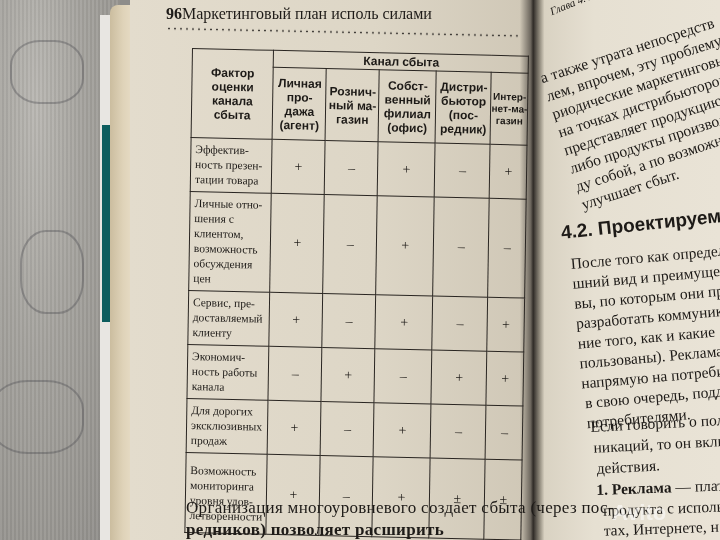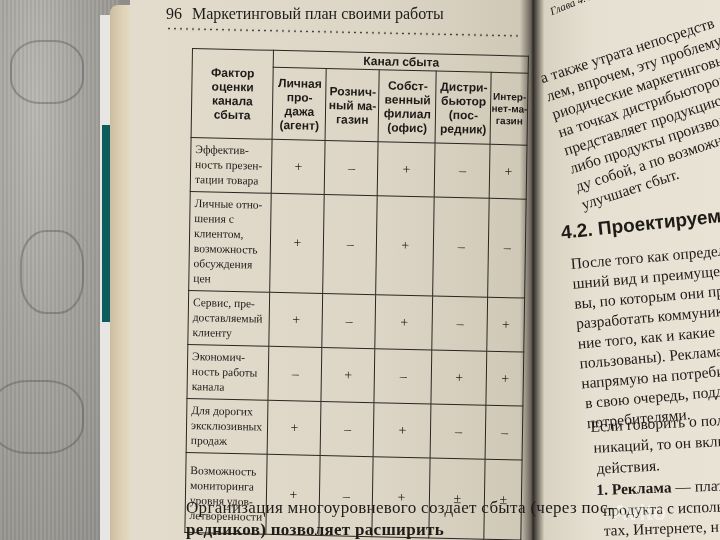--- a/index.html
+++ b/index.html
@@ -10,21 +10,21 @@
       radial-gradient(ellipse at 30% 20%, #b9b7b2 0%, #a4a29d 40%, #8d8b87 100%);}
   .carpet .stroke{position:absolute;border:2px solid rgba(70,70,75,0.35);border-radius:40%;}
   .cover-edge{position:absolute;left:100px;top:15px;width:12px;height:525px;background:#e8e6e2;}
   .cover-teal{position:absolute;left:102px;top:125px;width:10px;height:197px;background:#0d5d5e;}
   .page-edges{position:absolute;left:110px;top:5px;width:22px;height:535px;background:linear-gradient(90deg,#cbbd9f,#dfd3b9 60%,#e6dbc4);border-top-left-radius:8px;}
   .left-page{position:absolute;left:130px;top:0;width:405px;height:540px;background:linear-gradient(90deg,#e3dccd 0%,#ddd6c6 60%,#cfc7b6 100%);}
   .gutter{position:absolute;left:520px;top:0;width:24px;height:540px;background:linear-gradient(90deg,#cfc7b6,#6b655c 45%,#2f2b27 55%,#8a8477 80%,#d3ccbc);}
   .right-page{position:absolute;left:540px;top:0;width:180px;height:540px;background:linear-gradient(90deg,#d8d1c1,#e6e0d2 30%,#e9e3d6);overflow:hidden;}
 
   .running-head{position:absolute;left:166px;top:5px;font-size:16px;color:#1e1b18;white-space:nowrap;}
-  .running-head .num{font-weight:normal;margin-right:10px;}
+  .running-head .num{font-weight:bold;}
   .dots{position:absolute;left:166px;top:27px;width:355px;height:3px;background:radial-gradient(circle,#3a3632 0.8px,transparent 1.2px) 0 0/6px 3px repeat-x;transform:rotate(1.2deg);transform-origin:left;}
 
   table.matrix{position:absolute;left:192px;top:48px;border-collapse:collapse;transform:rotate(0.9deg) skewY(0.4deg);transform-origin:left top;color:#1d1a17;}
   table.matrix td,table.matrix th{border:1.4px solid #2a2622;padding:0;vertical-align:middle;}
   th{font-family:"Liberation Sans",sans-serif;font-weight:bold;font-size:12px;line-height:14px;text-align:center;}
   .rowlabel{font-family:"Liberation Serif",serif;font-size:11.5px;line-height:15px;text-align:left;padding:4px 4px !important;}
   .mark{font-family:"Liberation Serif",serif;font-size:14px;text-align:center;}
 
   .para{position:absolute;left:186px;font-size:17px;color:#1e1b18;white-space:nowrap;letter-spacing:0.3px;}
   .rtext{position:absolute;font-size:15.5px;color:#1d1a17;white-space:nowrap;}
@@ -41,21 +41,21 @@
   <div class="stroke" style="left:-10px;top:380px;width:90px;height:70px;"></div>
 </div>
 <div class="cover-edge"></div>
 <div class="cover-teal"></div>
 <div class="page-edges"></div>
 <div class="left-page"></div>
 <div class="right-page"></div>
 <div class="gutter"></div>
 
 <div class="running-head">
-  <span class="num">96</span><span>Маркетинговый план своими работы</span>
+  <span class="num">96</span><span>Маркетинговый план исполь силами</span>
 </div>
 <div class="dots"></div>
 
 <table class="matrix">
   <tbody>
       <tr>
     <th rowspan="2" style="width:76px;height:88px;">Фактор оценки канала сбыта</th>
     <th colspan="5" style="height:16px;">Канал сбыта</th>
   </tr>
   <tr>

